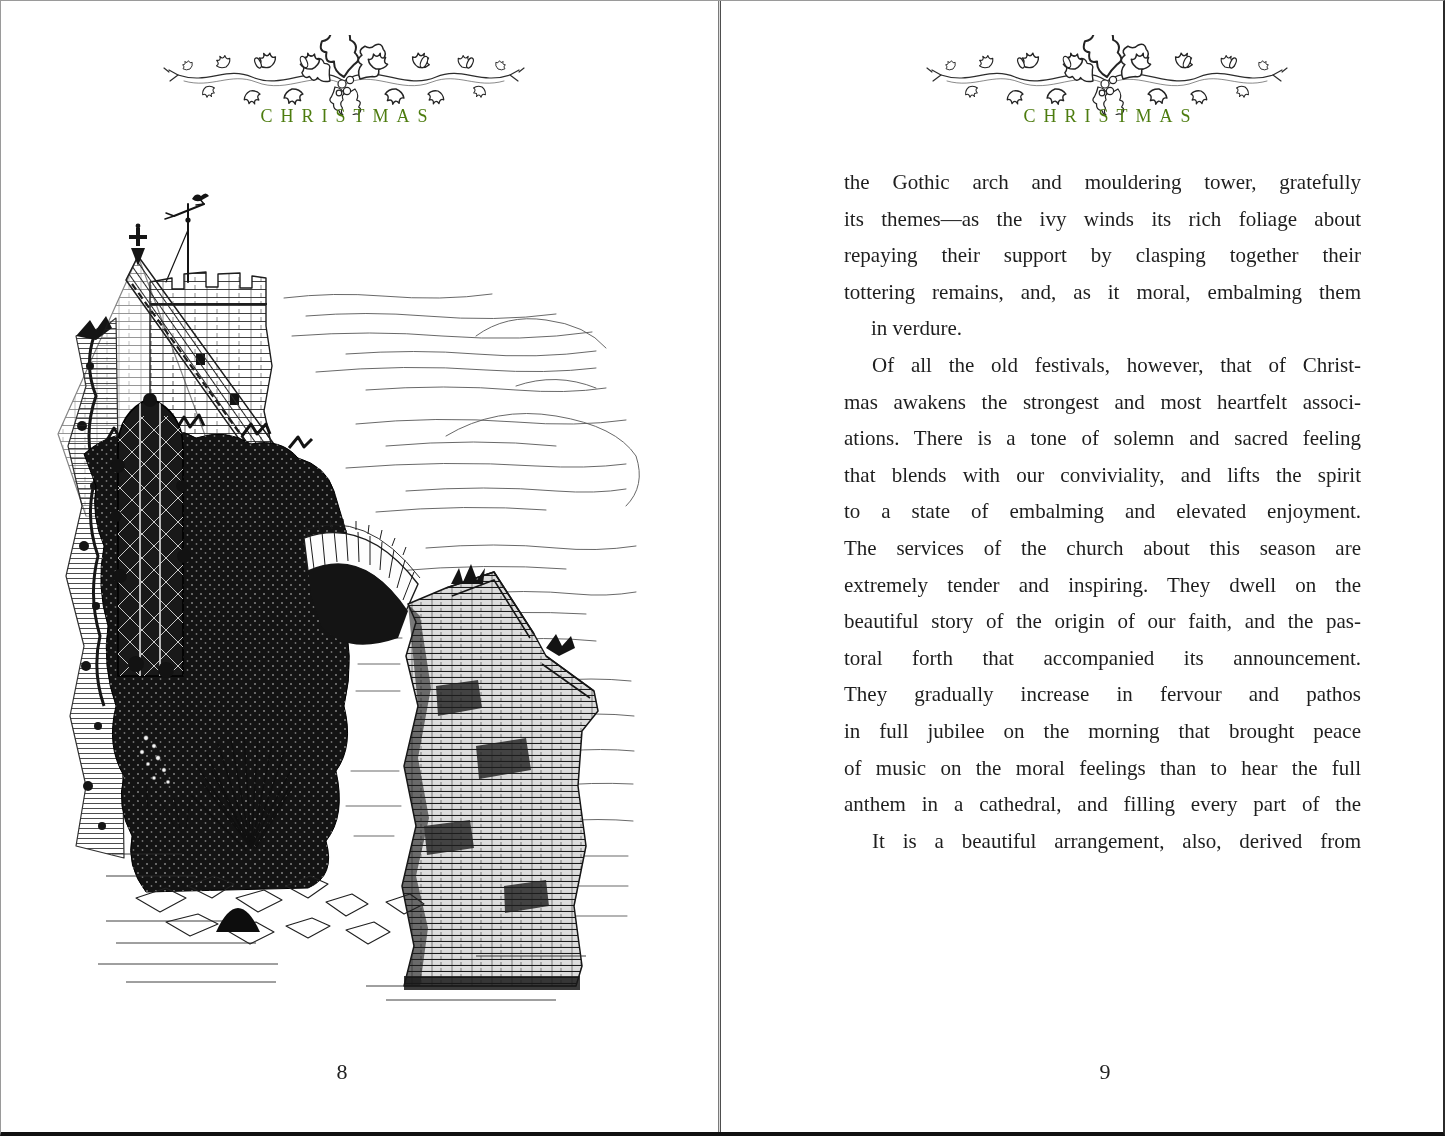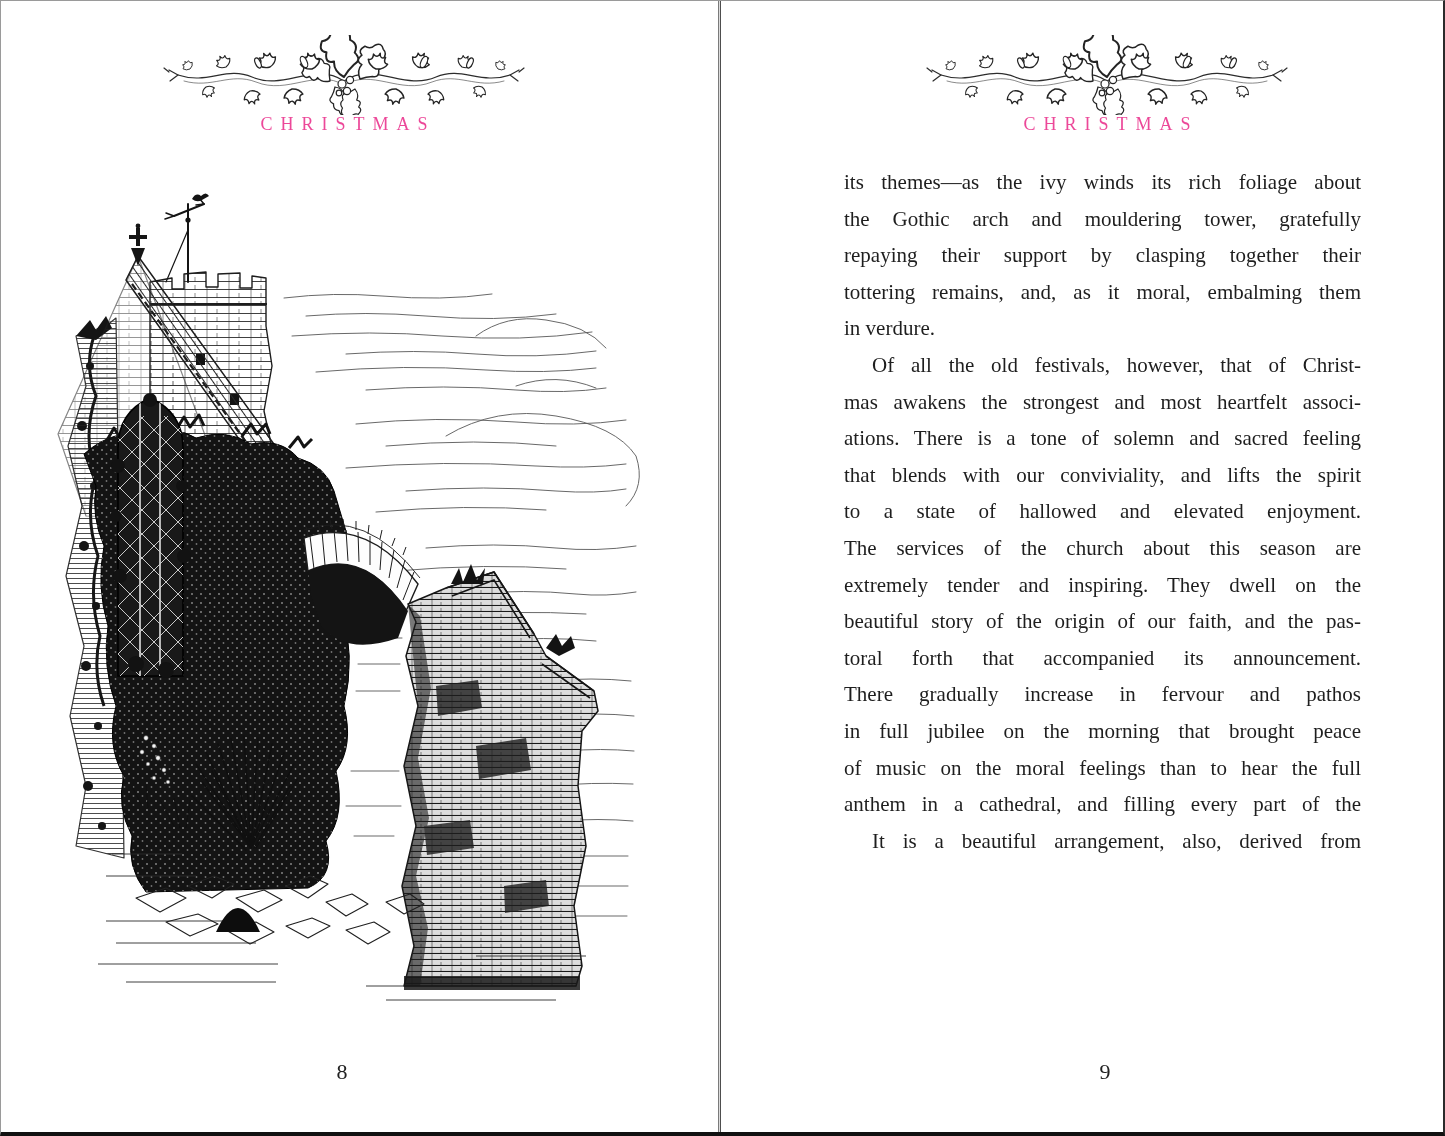--- a/index.html
+++ b/index.html
@@ -14,33 +14,33 @@
   #page-left{left:0;width:718px;}
   #page-right{left:721px;width:722px;}
   #gutter{
     position:absolute;top:0;left:717px;width:3px;height:100%;
     background:linear-gradient(90deg,#7a7a7a 0 1px,#dcdcdc 1px 2px,#4e4e4e 2px 3px);
   }
   .ornament{position:absolute;top:34px;transform:translateX(-50%);}
   #page-left .ornament{left:343px;}
   #page-right .ornament{left:385px;}
   .running-head{
-    position:absolute;top:113px;transform:translateX(-50%);
-    font-size:18px;letter-spacing:8px;color:#ec4899;white-space:nowrap;
+    position:absolute;top:105px;transform:translateX(-50%);
+    font-size:18px;letter-spacing:8px;color:#4d7c0f;white-space:nowrap;
     text-indent:8px; 
   }
   #page-left .running-head{left:343px;}
   #page-right .running-head{left:385px;}
   #illustration{position:absolute;left:45px;top:185px;width:600px;height:820px;}
   #bodytext{position:absolute;left:122px;top:163px;width:517px;}
   .ln{
     font-size:21px;line-height:36.6px;height:36.6px;
     text-align:justify;text-align-last:justify;white-space:normal;color:#1e1e1e;
   }
-  .ln.nojust{text-align-last:left;}
+  .ln.nojust{text-align-last:left;margin-left:27px;}
   .ln.indent{padding-left:28px;}
   .folio{
     position:absolute;top:1058px;transform:translateX(-50%);
     font-size:22px;color:#222;
   }
   #page-left .folio{left:341px;}
   #page-right .folio{left:383px;}
   svg{display:block;}
 </style>
 </head>
@@ -273,35 +273,35 @@
 
   <div class="page" id="page-right">
     <div class="ornament">
       <svg width="380" height="80" viewBox="0 0 380 80">
           <use href="#orn"></use>
         </svg>
     </div>
     <div class="running-head">CHRISTMAS</div>
 
     <div id="bodytext">
+        <div class="ln">the Gothic arch and mouldering tower, gratefully</div>
         <div class="ln">its themes—as the ivy winds its rich foliage about</div>
-        <div class="ln">the Gothic arch and mouldering tower, gratefully</div>
         <div class="ln">repaying their support by clasping together their</div>
         <div class="ln">tottering remains, and, as it moral, embalming them</div>
         <div class="ln nojust">in verdure.</div>
         <div class="ln indent">Of all the old festivals, however, that of Christ-</div>
         <div class="ln">mas awakens the strongest and most heartfelt associ-</div>
         <div class="ln">ations. There is a tone of solemn and sacred feeling</div>
         <div class="ln">that blends with our conviviality, and lifts the spirit</div>
-        <div class="ln">to a state of hallowed and elevated enjoyment.</div>
+        <div class="ln">to a state of embalming and elevated enjoyment.</div>
         <div class="ln">The services of the church about this season are</div>
         <div class="ln">extremely tender and inspiring. They dwell on the</div>
         <div class="ln">beautiful story of the origin of our faith, and the pas-</div>
         <div class="ln">toral forth that accompanied its announcement.</div>
-        <div class="ln">There gradually increase in fervour and pathos</div>
+        <div class="ln">They gradually increase in fervour and pathos</div>
         <div class="ln">in full jubilee on the morning that brought peace</div>
         <div class="ln">of music on the moral feelings than to hear the full</div>
         <div class="ln">anthem in a cathedral, and filling every part of the</div>
         <div class="ln indent">It is a beautiful arrangement, also, derived from</div>
       </div>
 
     <div class="folio">9</div>
   </div>
 
   <div id="gutter"></div>

